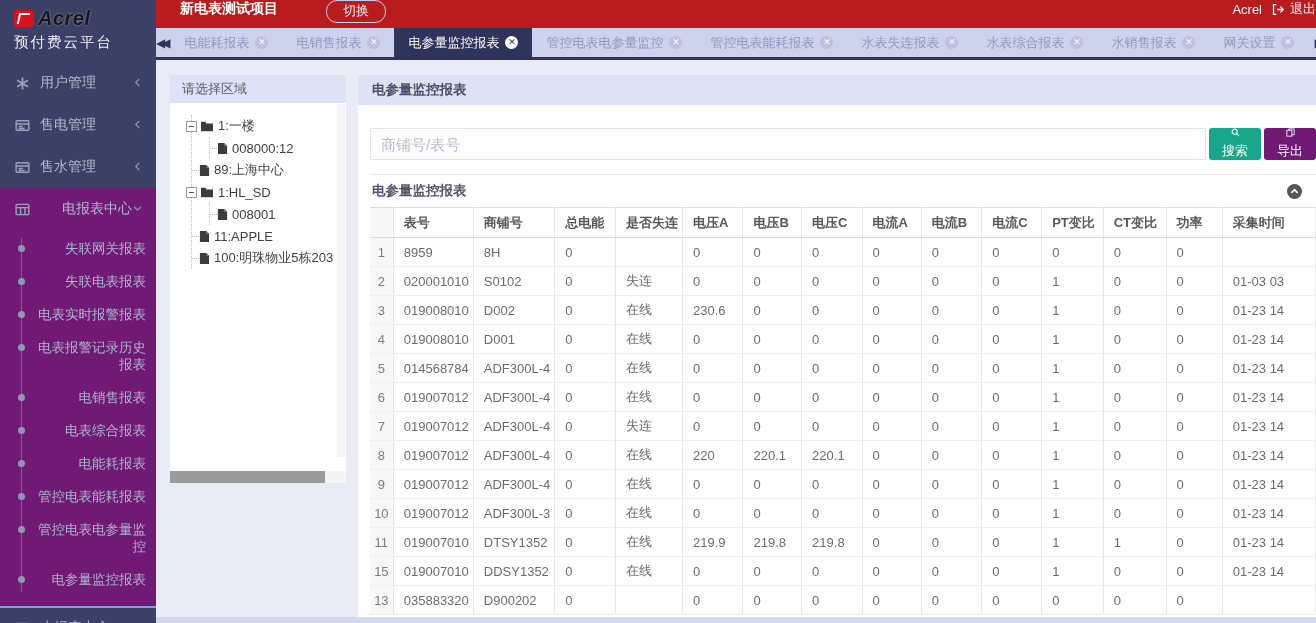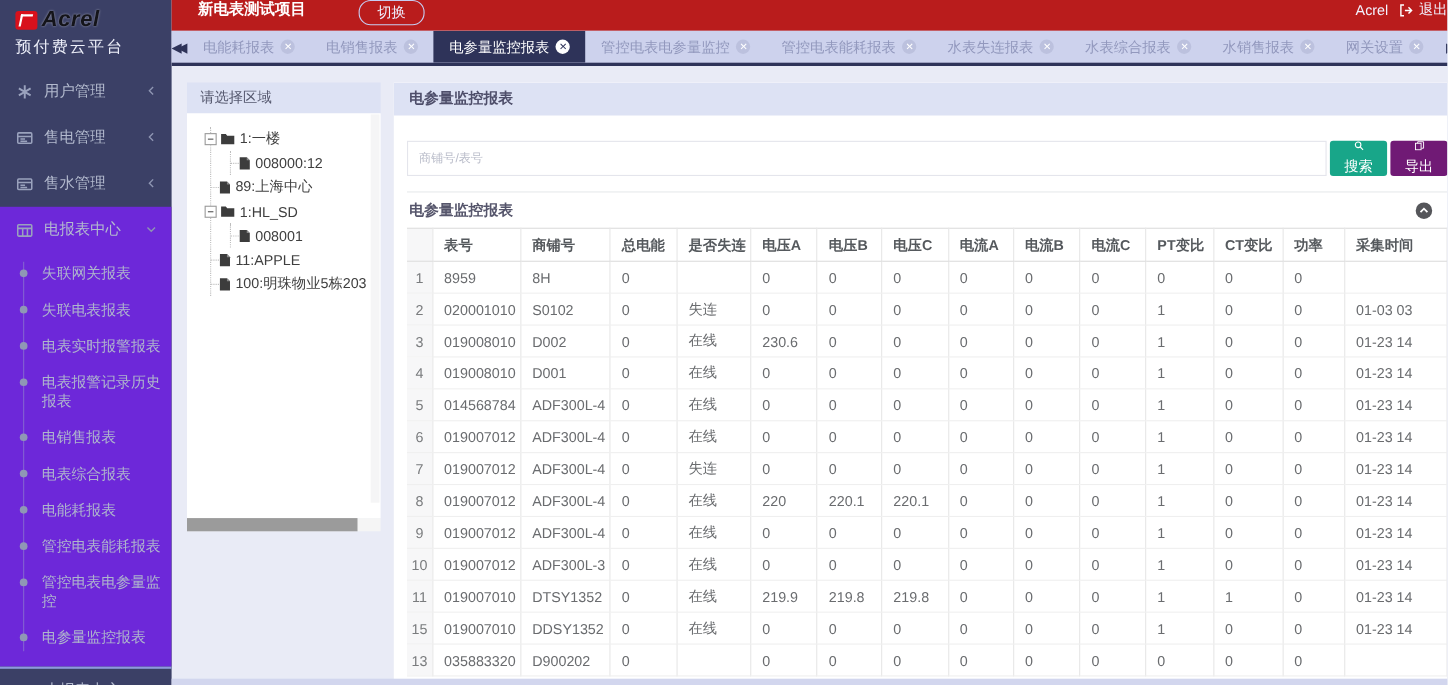--- a/index.html
+++ b/index.html
@@ -12,21 +12,21 @@
   .logo { padding:7px 0 0 14px; height:62px; }
   .logo-row { display:flex; align-items:center; gap:4px; }
   .logo-mark { width:20px; height:17px; background:#d8111c; border-radius:3px; position:relative; display:inline-block; }
   .logo-mark::after { content:""; position:absolute; left:4px; top:3px; width:9px; height:9px; border:2px solid #fff; border-right:none; border-bottom:none; transform:skewX(-12deg); }
   .logo-text { font-size:20px; font-weight:bold; font-style:italic; color:#14141a; text-shadow:0 0 2px rgba(255,255,255,.55); letter-spacing:.5px; }
   .logo-sub { margin-top:3px; color:#eef0fa; font-size:14.5px; letter-spacing:2px; }
   .side-item { display:flex; align-items:center; height:42px; padding:0 12px 0 15px; font-size:14px; color:#b3bace; cursor:pointer; }
   .side-item .s-icon { width:15px; height:15px; margin-right:10px; color:#9aa2bd; flex:none; display:inline-flex; }
   .side-item .s-label { flex:1; }
   .side-item .s-chev { width:12px; height:12px; color:#8e95b2; display:inline-flex; }
-  .side-section.active { background:#6d28d9; }
+  .side-section.active { background:#701a75;text-align:right; }
   .side-sub { list-style:none; position:relative; padding:2px 0 10px 0; }
   .side-sub::before { content:""; position:absolute; left:21px; top:8px; bottom:14px; border-left:1px solid rgba(160,168,200,.45); }
   .side-sub li { position:relative; padding:8px 10px 8px 38px; font-size:13.5px; line-height:17px; color:#aeb5cc; cursor:pointer; }
   .side-sub li .dot { position:absolute; left:18px; top:13px; width:7px; height:7px; border-radius:50%; background:#8f97b5; }
   .side-item.water { border-top:2px solid #8d99dd; }
 
   
   .topbar { position:absolute; left:156px; top:0; right:0; height:28px; background:#b91c1c; color:#fff; display:flex; align-items:flex-start; }
   .project-name { font-size:14px; font-weight:bold; margin-left:24px; }
   .switch-btn { margin-left:48px; font-size:13px; color:#eef0ff; border:1px solid #c6cdf2; border-radius:11px; padding:1px 16px 2px; cursor:pointer; background:transparent; }
@@ -61,21 +61,21 @@
   .tstub { width:7px; border-top:1px dotted #bdbdbd; flex:none; }
   .toggle { flex:none; width:11px; height:11px; border:1px solid #9a9a9a; background:#fff; position:relative; margin-left:-6px; margin-right:3px; }
   .toggle::after { content:""; position:absolute; left:2px; right:2px; top:4px; border-top:1px solid #555; }
   .ticon { flex:none; display:inline-flex; margin-right:4px; color:#3c3c3c; }
   .tlabel { overflow:hidden; }
 
   
   .report-panel { position:absolute; left:202px; top:12px; right:0; bottom:5px; background:#fff; overflow:hidden; }
   .report-header { height:30px; background:#dde2f4; color:#4e4e6a; font-size:13.5px; font-weight:bold; line-height:30px; padding-left:14px; }
   .search-row { display:flex; margin:23px 0 0 12px; height:32px; }
-  .search-input { flex:1; height:32px; border:1px solid #e4e5ec; padding:0 10px; font-size:11px; color:#1d4ed8; outline:none; font-family:inherit; }
+  .search-input { flex:1; height:32px; border:1px solid #e4e5ec; padding:0 10px; font-size:15px; color:#1d4ed8; outline:none; font-family:inherit; }
   .search-input::placeholder { color:#b9bcc9; }
   .btn { display:flex; align-items:center; gap:5px; border:none; color:#fff; font-size:13px; padding:0 13px; margin-left:3px; cursor:pointer; border-radius:3px; font-family:inherit; white-space:nowrap;flex-direction:column; }
   .btn.search { background:#18a689; }
   .btn.export { background:#701a75; }
 
   .table-card { margin:14px 0 0 12px; border-top:1px solid #e7eaec; }
   .card-header { display:flex; align-items:center; height:32px; padding:0 14px 0 2px; }
   .card-title { font-size:13.5px; font-weight:bold; color:#55556b; }
   .collapse-btn { margin-left:auto; width:15px; height:15px; border-radius:50%; background:#55565a; color:#fff; display:flex; align-items:center; justify-content:center; cursor:pointer; }
   table.report { border-collapse:collapse; table-layout:fixed; font-size:13px; color:#6a6c6f; }

